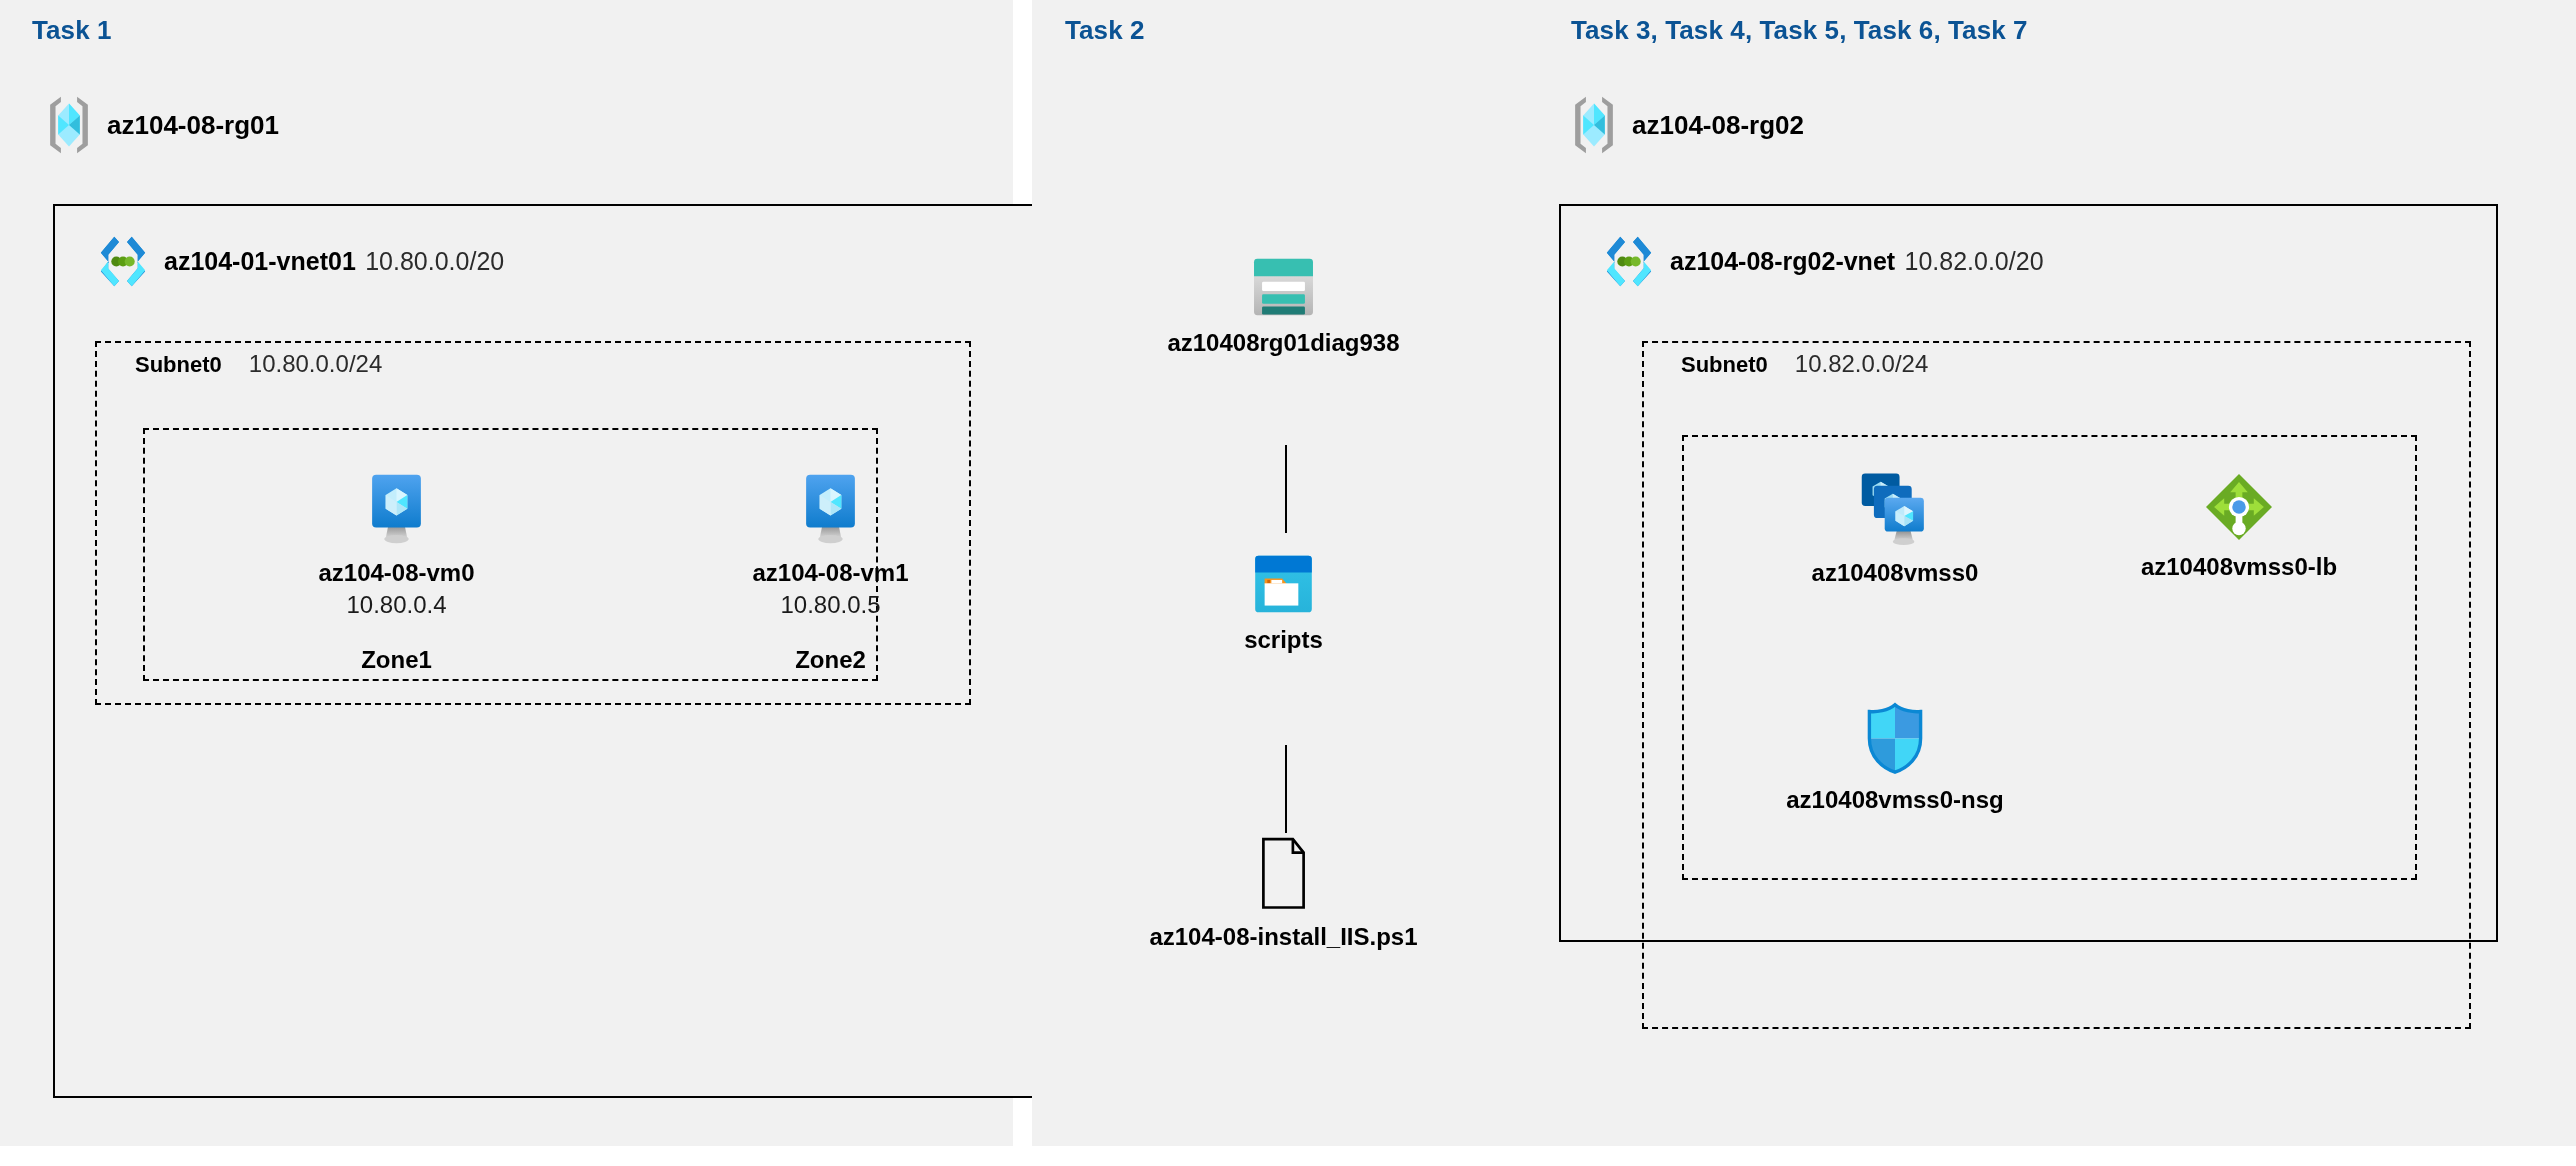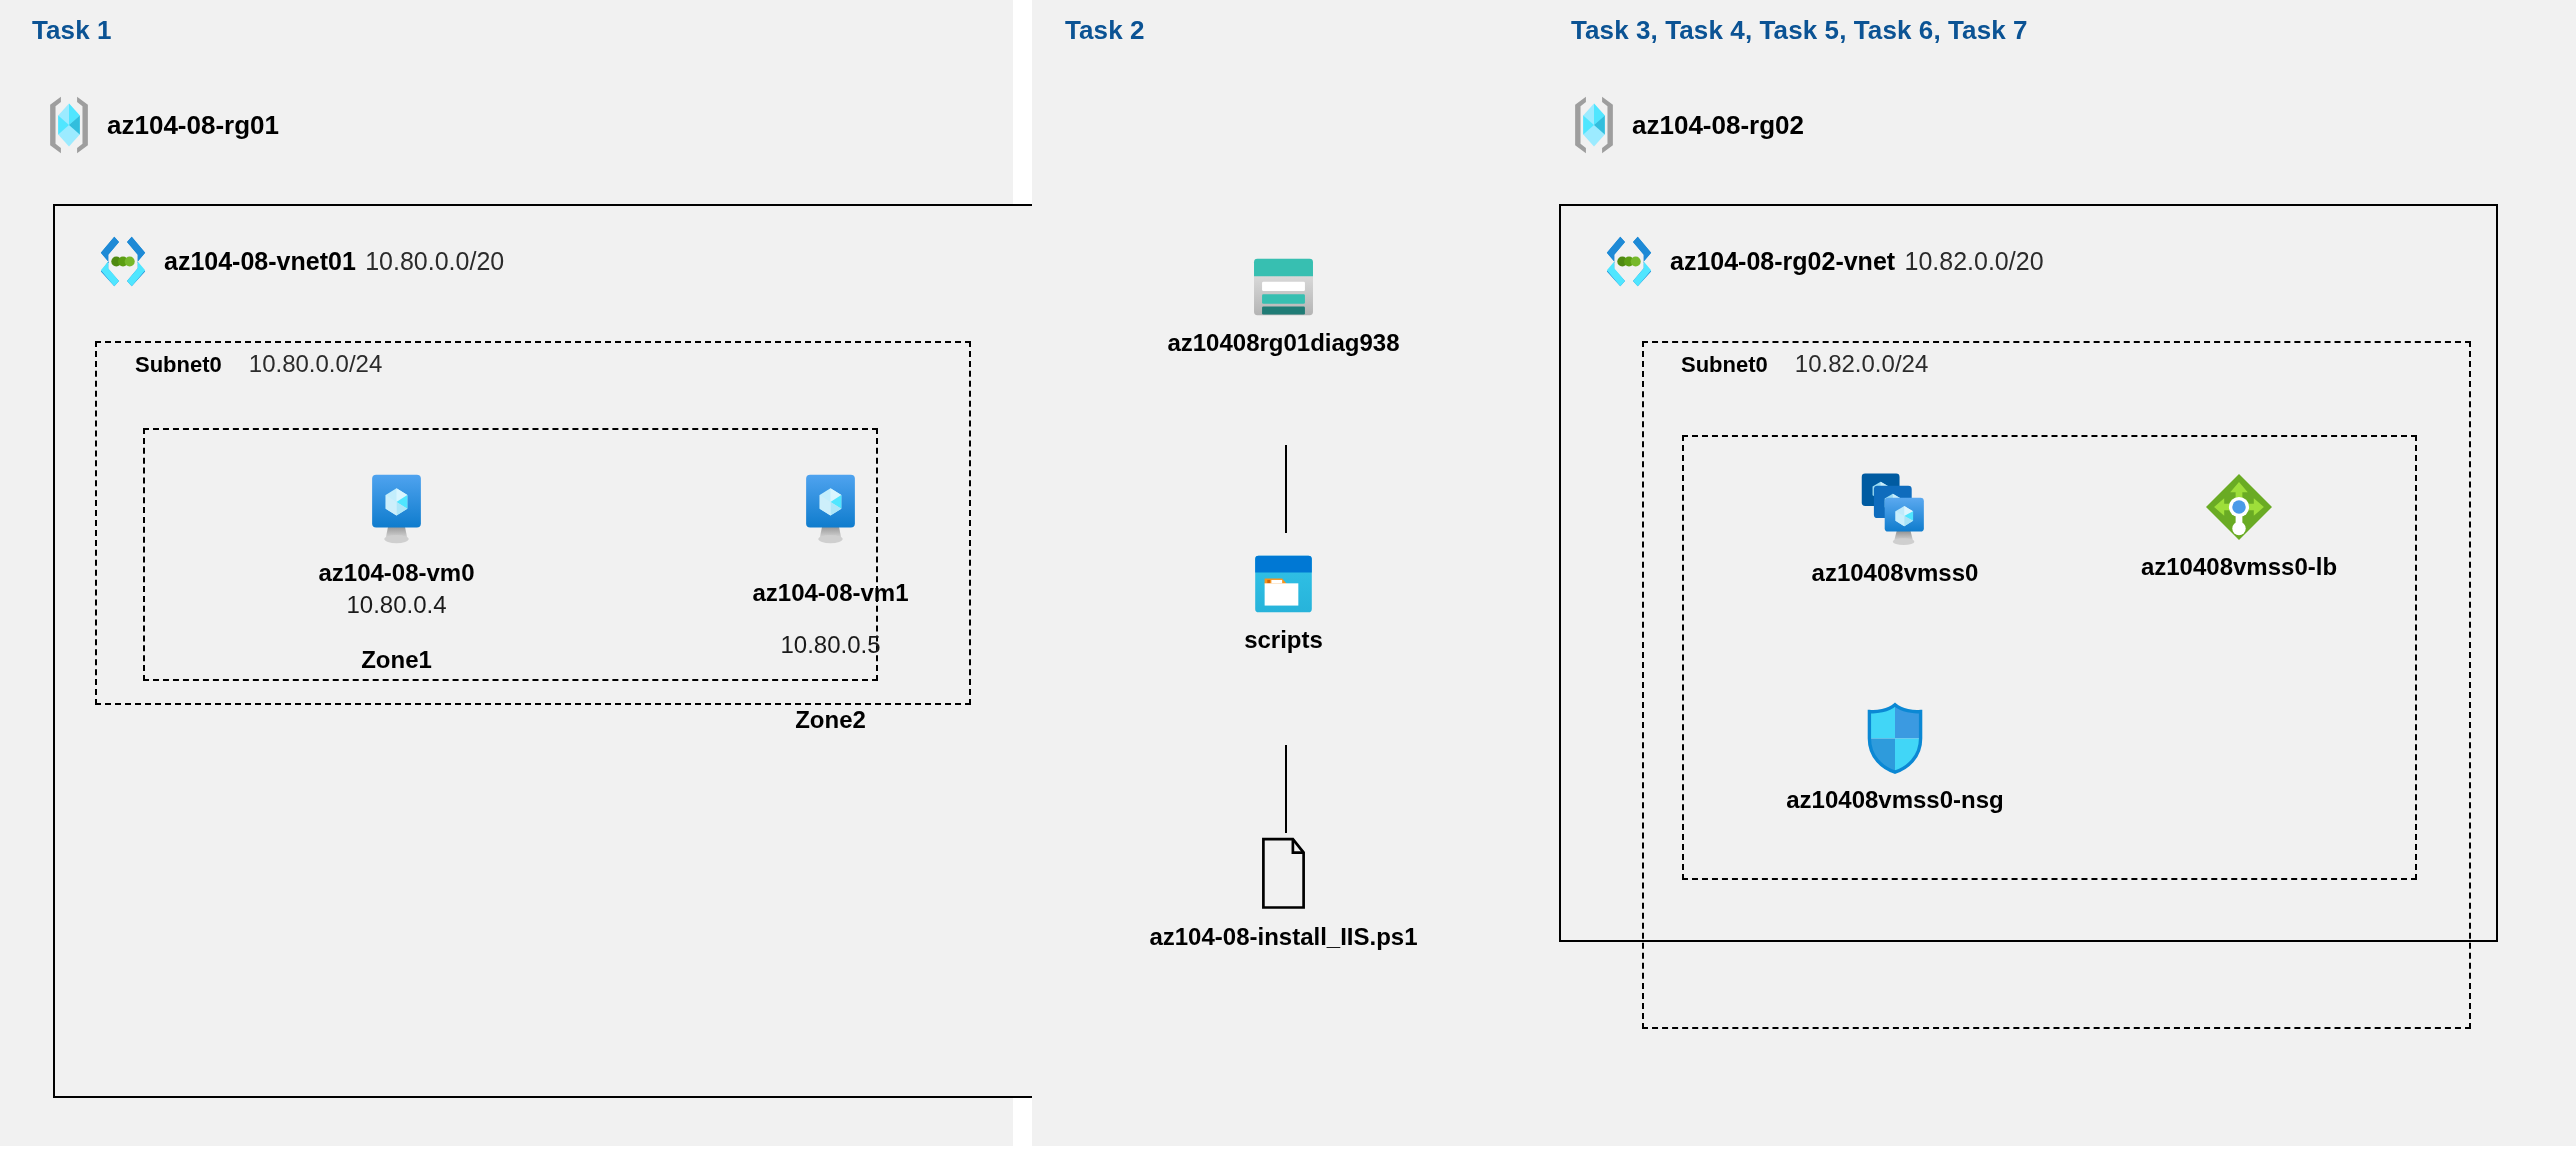--- a/index.html
+++ b/index.html
@@ -61,21 +61,21 @@
   .subnet-name{font-size:22px;font-weight:bold;color:#000;}
   .subnet-cidr{font-size:24px;font-weight:normal;color:#2b2b2b;margin-left:24px;}
 
   
   .node{position:absolute;display:flex;flex-direction:column;align-items:center;}
   .node .lbl{font-size:24px;font-weight:bold;color:#000;white-space:nowrap;margin-top:10.8px;}
   .node .sub{font-size:24px;font-weight:normal;color:#1a1a1a;white-space:nowrap;margin-top:4px;text-align:center;}
   .node .zone{font-size:24px;font-weight:bold;color:#000;white-space:nowrap;margin-top:27px;text-align:center;}
 
   #node-vm0 {left:220px; top:266px; width:243px;}
-  #node-vm1 {left:654px; top:266px; width:243px;gap:20px;}
+  #node-vm1 {left:654px; top:266px; width:243px;}
 
   #node-vmss{left:189px; top:266px; width:290px;}
   #node-lb  {left:533px; top:266px; width:290px;}
   #node-nsg {left:189px; top:496px; width:290px;}
   #node-ip  {left:533px; top:496px; width:290px;}
 
   
   #node-storage{left:1125px;top:256px; width:317px;}
   #node-scripts{left:1125px;top:553px; width:317px;}
   #node-file   {left:1125px;top:836px;width:317px;}
@@ -120,21 +120,21 @@
           <path d="M30 4 L37 12 L21 31 L21 41 L10 28 Z" fill="#1e8ad6"></path>
           <path d="M10 54 L21 41 L21 51 L37 70 L30 78 Z" fill="#50e6ff"></path>
           <path d="M56 4 L76 28 L64 42 L76 56 L56 78 L49 70 L65 51 L65 31 L49 12 Z" fill="#1e8ad6"></path>
           <path d="M56 4 L49 12 L65 31 L65 41 L76 28 Z" fill="#1e8ad6"></path>
           <path d="M76 54 L65 41 L65 51 L49 70 L56 78 Z" fill="#50e6ff"></path>
           <circle cx="33" cy="41" r="7.5" fill="#4f8a10"></circle>
           <circle cx="43" cy="41" r="7.5" fill="#5c9e12"></circle>
           <circle cx="53" cy="41" r="7.5" fill="#76b82a"></circle>
         </svg>
       </span>
-      <span class="vnet-name">az104-08-vnet01</span>
+      <span class="vnet-name">az104-01-vnet01</span>
       <span class="vnet-cidr">10.80.0.0/20</span>
     </div>
 
     <div class="dashed" id="subnet01-box"></div>
     <div class="subnet-label" id="subnet01-label">
       <span class="subnet-name">Subnet0</span>
       <span class="subnet-cidr">10.80.0.0/24</span>
     </div>
 
     <div class="dashed" id="zone-box"></div>

